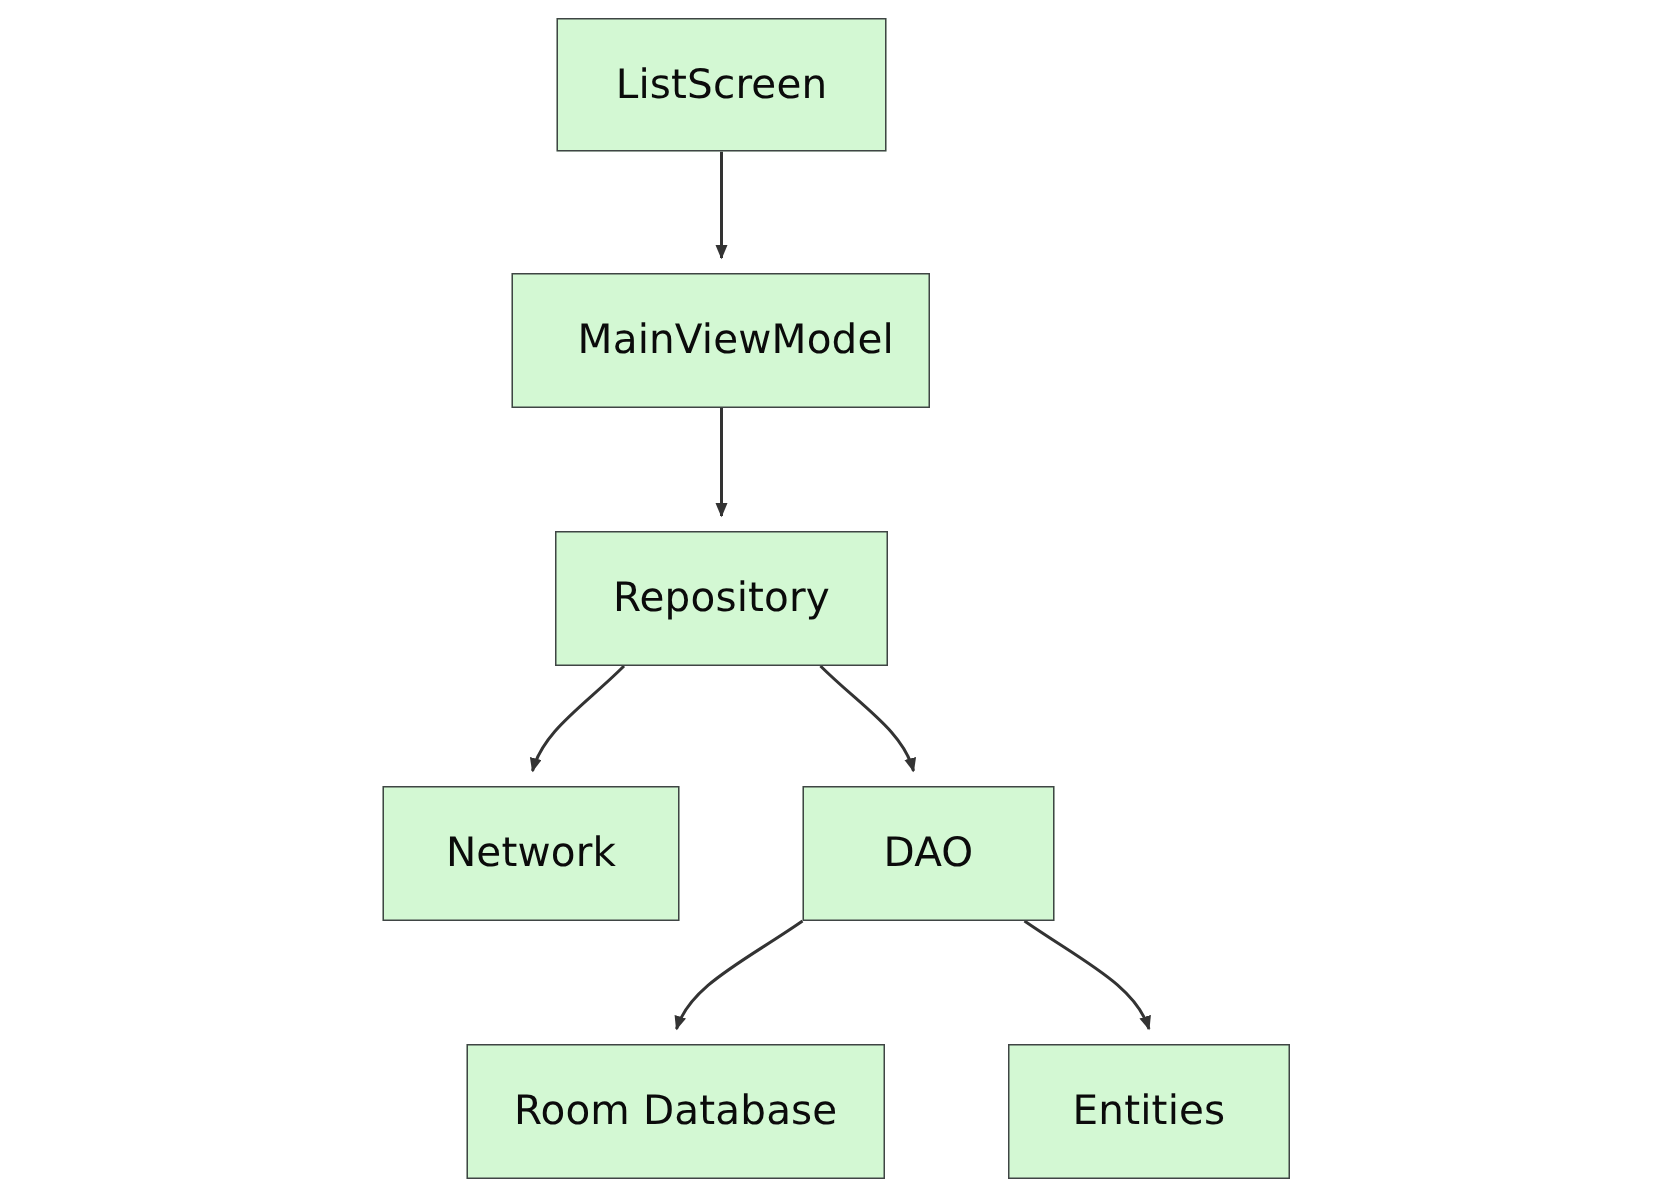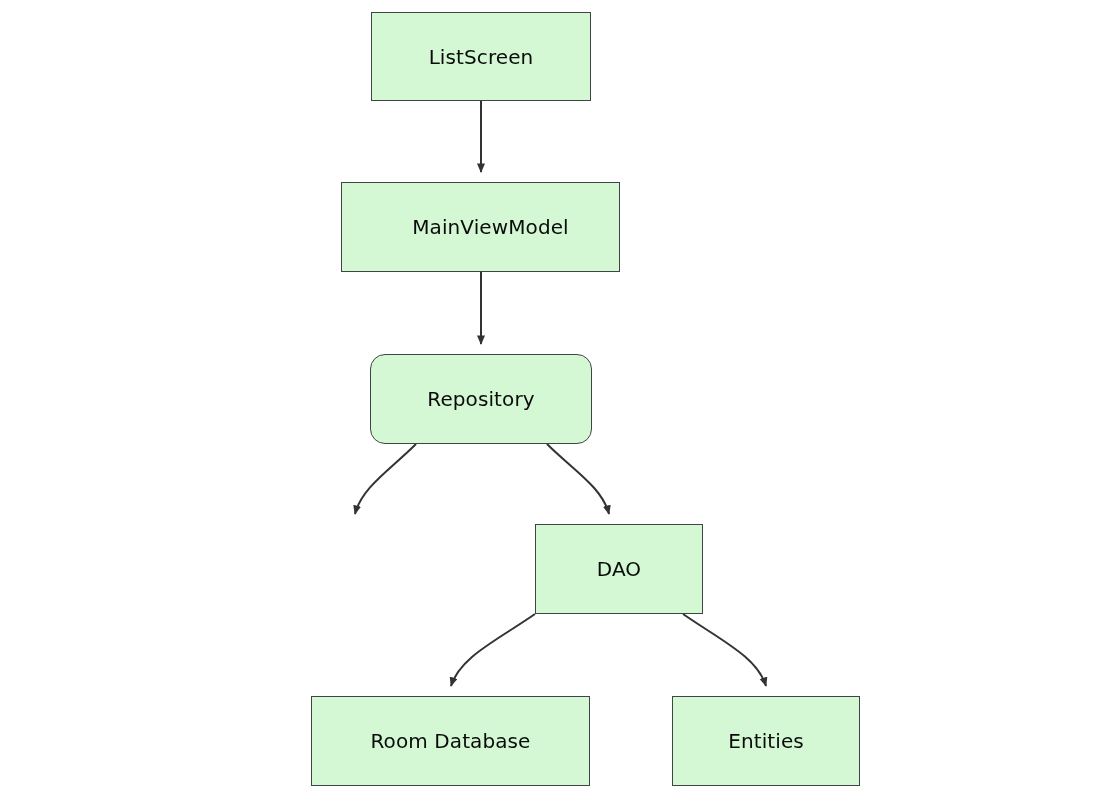--- a/index.html
+++ b/index.html
@@ -32,21 +32,21 @@
     box-sizing: border-box;
     background: #d3f8d3;
     border: 1.6px solid #3f4544;
     display: flex;
     align-items: center;
     justify-content: center;
     z-index: 2;
   }
   .node-label {
     font-family: "DejaVu Sans", sans-serif;
-    font-size: 20px;
+    font-size: 27px;
     line-height: 1.1;
     color: #0b0b0b;
     text-align: center;
     white-space: nowrap;
     letter-spacing: 0.1px;
   }
 </style>
 </head>
 <body>
 
@@ -73,24 +73,27 @@
   </svg>
 
   <div class="node" style="left:371px; top:12px; width:220px; height:89px;">
     <span class="node-label">ListScreen</span>
   </div>
 
   <div class="node" style="left:341px; top:182px; width:279px; height:90px;padding-left:20px;">
     <span class="node-label">MainViewModel</span>
   </div>
 
-  <div class="node" style="left:370px; top:354px; width:222px; height:90px;border-radius:15px;">
+  <div class="node" style="left:370px; top:354px; width:222px; height:90px;">
     <span class="node-label">Repository</span>
   </div>
 
+  <div class="node" style="left:255px; top:524px; width:198px; height:90px;">
+    <span class="node-label">Network</span>
+  </div>
 
   <div class="node" style="left:535px; top:524px; width:168px; height:90px;">
     <span class="node-label">DAO</span>
   </div>
 
   <div class="node" style="left:311px; top:696px; width:279px; height:90px;">
     <span class="node-label">Room Database</span>
   </div>
 
   <div class="node" style="left:672px; top:696px; width:188px; height:90px;">

